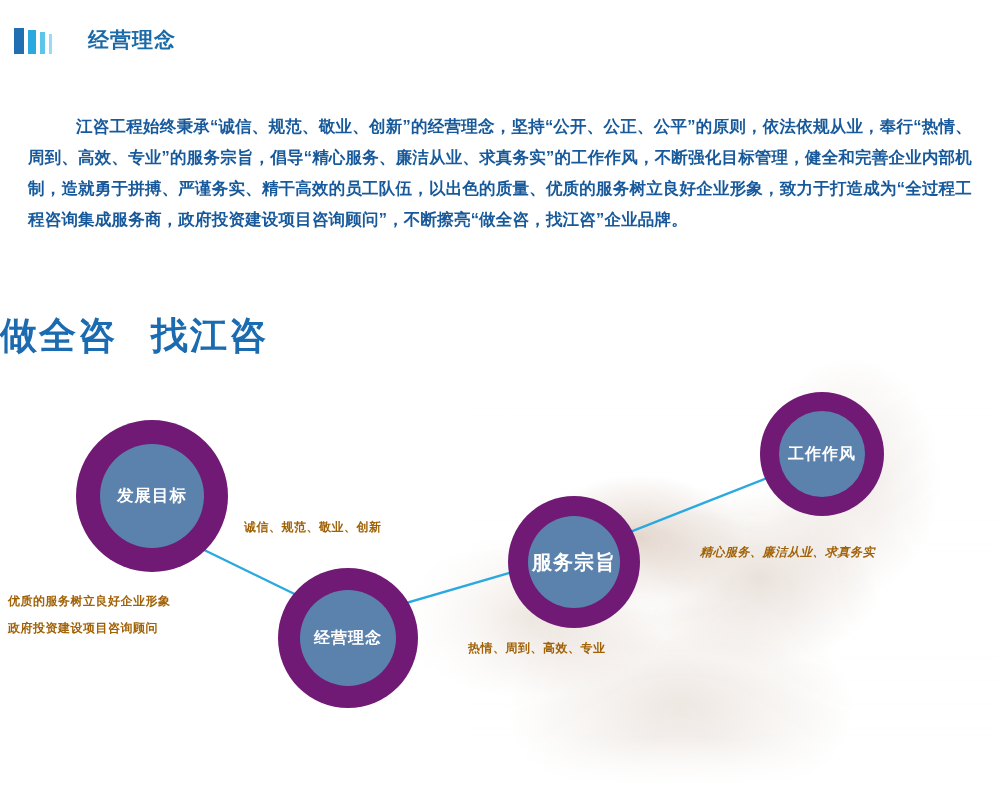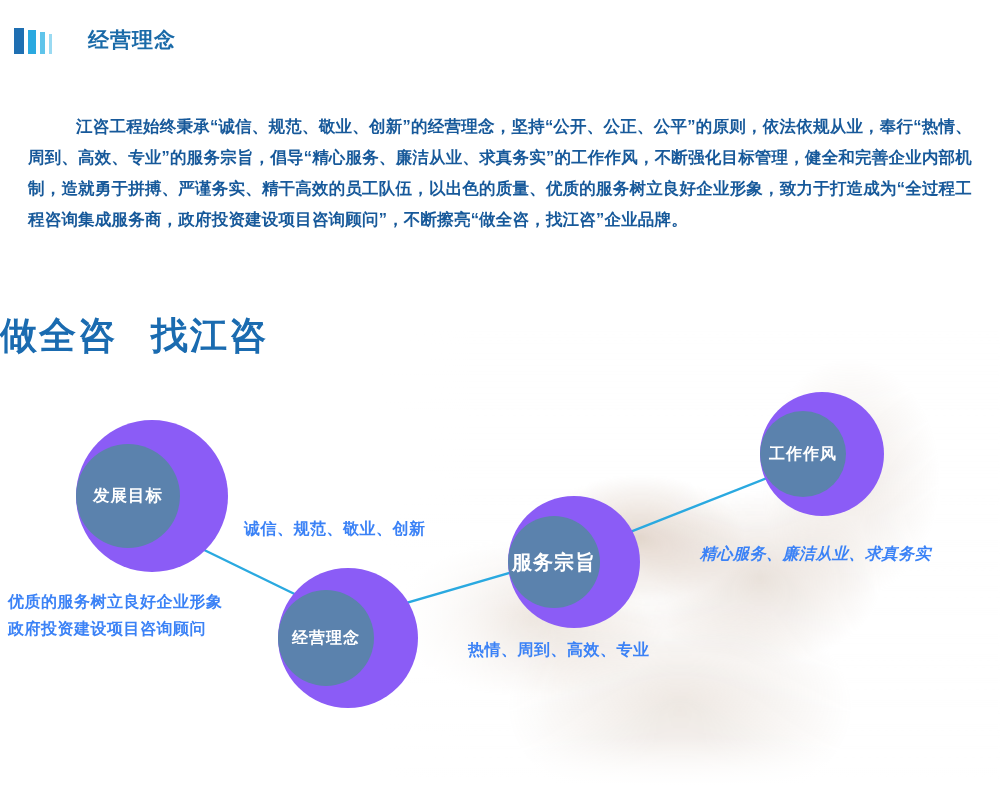--- a/index.html
+++ b/index.html
@@ -130,24 +130,24 @@
     left: 0;
     top: 0;
     width: 1000px;
     height: 529px;
   }
 
   
   .node {
     position: absolute;
     border-radius: 50%;
-    background: #8b5cf6;
+    background: #701a75;
     display: flex;
     align-items: center;
-    justify-content: flex-start;
+    justify-content: center;
   }
   .node .inner {
     border-radius: 50%;
     background: #5b82ad;
     color: #ffffff;
     font-weight: bold;
     display: flex;
     align-items: center;
     justify-content: center;
     text-align: center;
@@ -162,23 +162,23 @@
 
   #node-mission   { left: 508px; top: 228px; width: 132px; height: 132px; }
   #node-mission .inner { width: 92px; height: 92px; font-size: 20px; }
 
   #node-style     { left: 760px; top: 124px; width: 124px; height: 124px; }
   #node-style .inner  { width: 86px; height: 86px; font-size: 16px; }
 
   
   .caption {
     position: absolute;
-    font-size: 16px;
-    font-weight: bold;
-    color: #3b82f6;
+    font-size: 12px;
+    font-weight: bold;
+    color: #a16207;
     letter-spacing: 0.5px;
     white-space: nowrap;
   }
   #cap-values  { left: 244px; top: 251px; }
   #cap-mission { left: 468px; top: 372px; font-family: Liberation Serif, serif; }
   #cap-style   { left: 700px; top: 276px; font-style: italic; }
   #cap-goal    {
     left: 8px;
     top: 320px;
     line-height: 27px;

